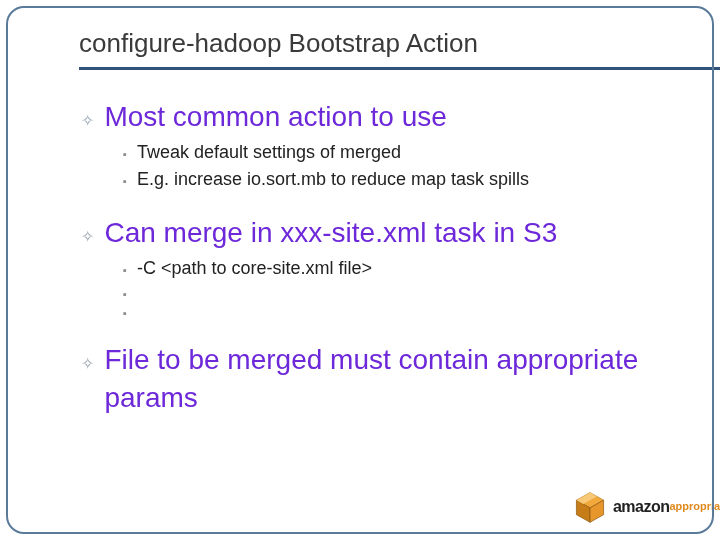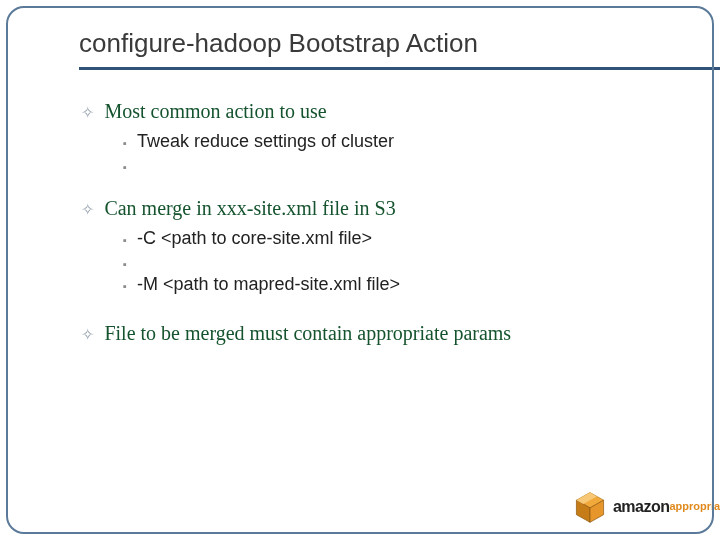--- a/index.html
+++ b/index.html
@@ -46,24 +46,23 @@
   }
   .l1:first-child { margin-top: 0; }
   .l1 .bullet {
     color: #9aa6b2;
     font-size: 16px;
     line-height: 1;
     flex: 0 0 auto;
     margin-top: 3px;
   }
   .l1 .text {
-    font-size: 20px;
-    color: #14532d;
+    font-size: 28px;
+    color: #6d28d9;
     line-height: 1.35;
-    font-family: Liberation Serif, serif;
   }
   .l2 {
     display: flex;
     align-items: baseline;
     gap: 10px;
     margin-left: 42px;
     margin-top: 2px;
   }
   .l2 .bullet {
     color: #8a8a8a;
@@ -98,40 +97,40 @@
   <div class="title-rule"></div>
 
   <div class="content">
 
     <div class="l1">
       <span class="bullet">✧</span>
       <span class="text">Most common action to use</span>
     </div>
     <div class="l2">
       <span class="bullet">▪</span>
-      <span class="text">Tweak reduce settings of cluster</span>
+      <span class="text">Tweak default settings of merged</span>
     </div>
     <div class="l2">
       <span class="bullet">▪</span>
+      <span class="text">E.g. increase io.sort.mb to reduce map task spills</span>
     </div>
 
     <div class="l1">
       <span class="bullet">✧</span>
-      <span class="text">Can merge in xxx-site.xml file in S3</span>
+      <span class="text">Can merge in xxx-site.xml task in S3</span>
     </div>
     <div class="l2">
       <span class="bullet">▪</span>
       <span class="text">-C &lt;path to core-site.xml file&gt;</span>
     </div>
     <div class="l2">
       <span class="bullet">▪</span>
     </div>
     <div class="l2">
       <span class="bullet">▪</span>
-      <span class="text">-M &lt;path to mapred-site.xml file&gt;</span>
     </div>
 
     <div class="l1">
       <span class="bullet">✧</span>
       <span class="text">File to be merged must contain appropriate params</span>
     </div>
 
   </div>
 
   <div class="logo">

